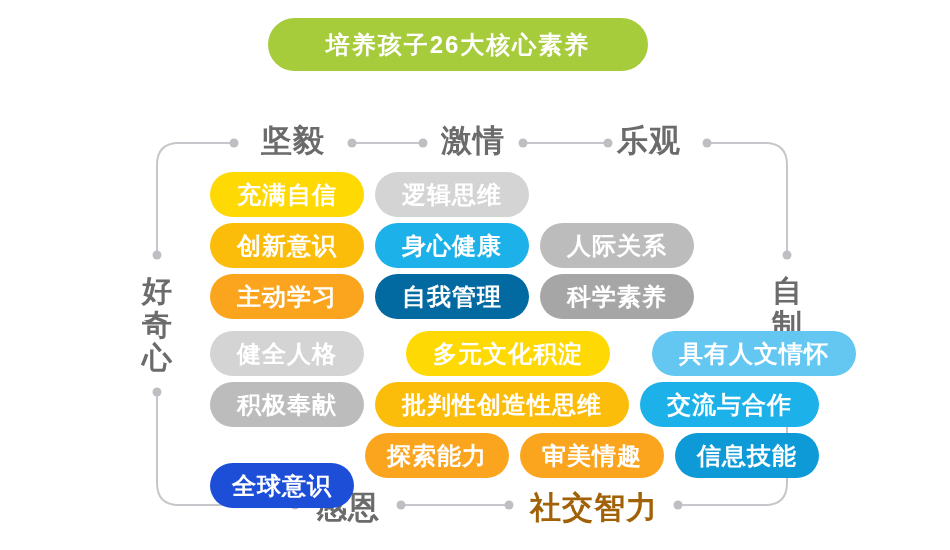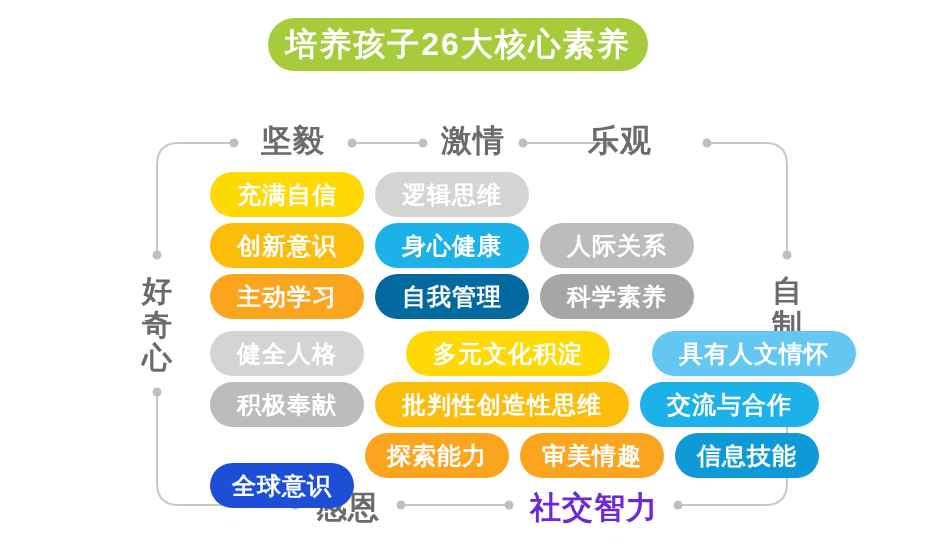--- a/index.html
+++ b/index.html
@@ -13,21 +13,21 @@
   }
   .frame-svg { position: absolute; left: 0; top: 0; }
 
   .title-banner {
     position: absolute;
     left: 268px; top: 18px;
     width: 380px; height: 53px;
     border-radius: 27px;
     background: #a6cc3b;
     color: #ffffff;
-    font-size: 32px;
+    font-size: 24px;
     font-weight: 900;
     letter-spacing: 2px;
     line-height: 53px;
     text-align: center;
     white-space: nowrap;
   }
 
   .corner-label {
     position: absolute;
     transform: translate(-50%, -50%);
@@ -102,25 +102,25 @@
       <circle class="frame-dot" cx="401" cy="505" r="4.5" fill="#bfbfc3"></circle>
       <circle class="frame-dot" cx="509" cy="505" r="4.5" fill="#bfbfc3"></circle>
       <circle class="frame-dot" cx="678" cy="505" r="4.5" fill="#bfbfc3"></circle>
     </g>
   </svg>
 
   <div class="title-banner" style="background: rgb(166, 204, 59); color: rgb(255, 255, 255);">培养孩子26大核心素养</div>
 
   <div class="corner-label" style="left: 293px; top: 141px; color: rgb(107, 107, 107);">坚毅</div>
   <div class="corner-label" style="left: 473px; top: 141px; color: rgb(107, 107, 107);">激情</div>
-  <div class="corner-label" style="left: 620px; top: 141px; color: rgb(107, 107, 107); font-family: Liberation Mono, monospace;">乐观</div>
+  <div class="corner-label" style="left: 649px; top: 141px; color: rgb(107, 107, 107); font-family: Liberation Mono, monospace;">乐观</div>
   <div class="corner-label vertical" style="left: 157px; top: 324px; color: rgb(107, 107, 107);">好奇心</div>
   <div class="corner-label vertical" style="left: 787px; top: 324px; color: rgb(107, 107, 107);">自制力</div>
   <div class="corner-label" style="left: 348px; top: 508px; color: rgb(107, 107, 107);">感恩</div>
-  <div class="corner-label" style="left: 594px; top: 508px; color: #6d28d9; text-align: right;">社交智力</div>
+  <div class="corner-label" style="left: 594px; top: 508px; color: #a16207; text-align: right;">社交智力</div>
 
   <div class="pill-grid">
     <div class="pill-row">
         <div class="pill" style="background: rgb(255, 217, 3);">充满自信</div>
         <div class="pill" style="background: rgb(212, 212, 212);">逻辑思维</div>
       </div>
     <div class="pill-row">
         <div class="pill" style="background: rgb(252, 189, 10);">创新意识</div>
         <div class="pill" style="background: rgb(28, 178, 233);">身心健康</div>
         <div class="pill" style="background: rgb(188, 188, 188);">人际关系</div>

